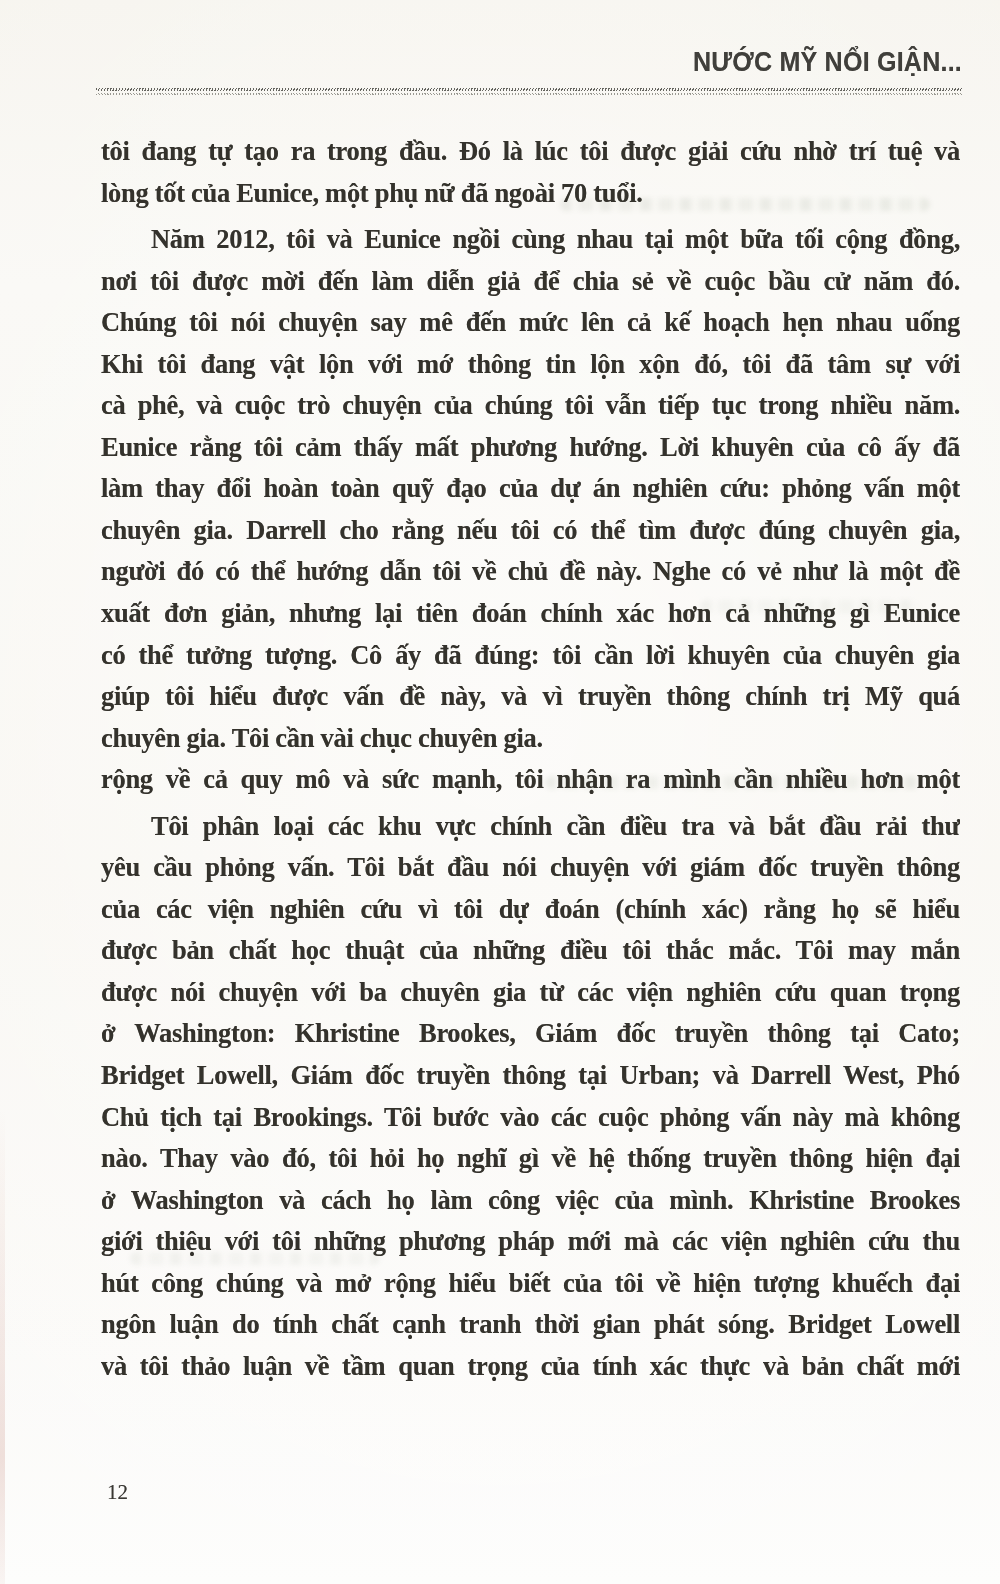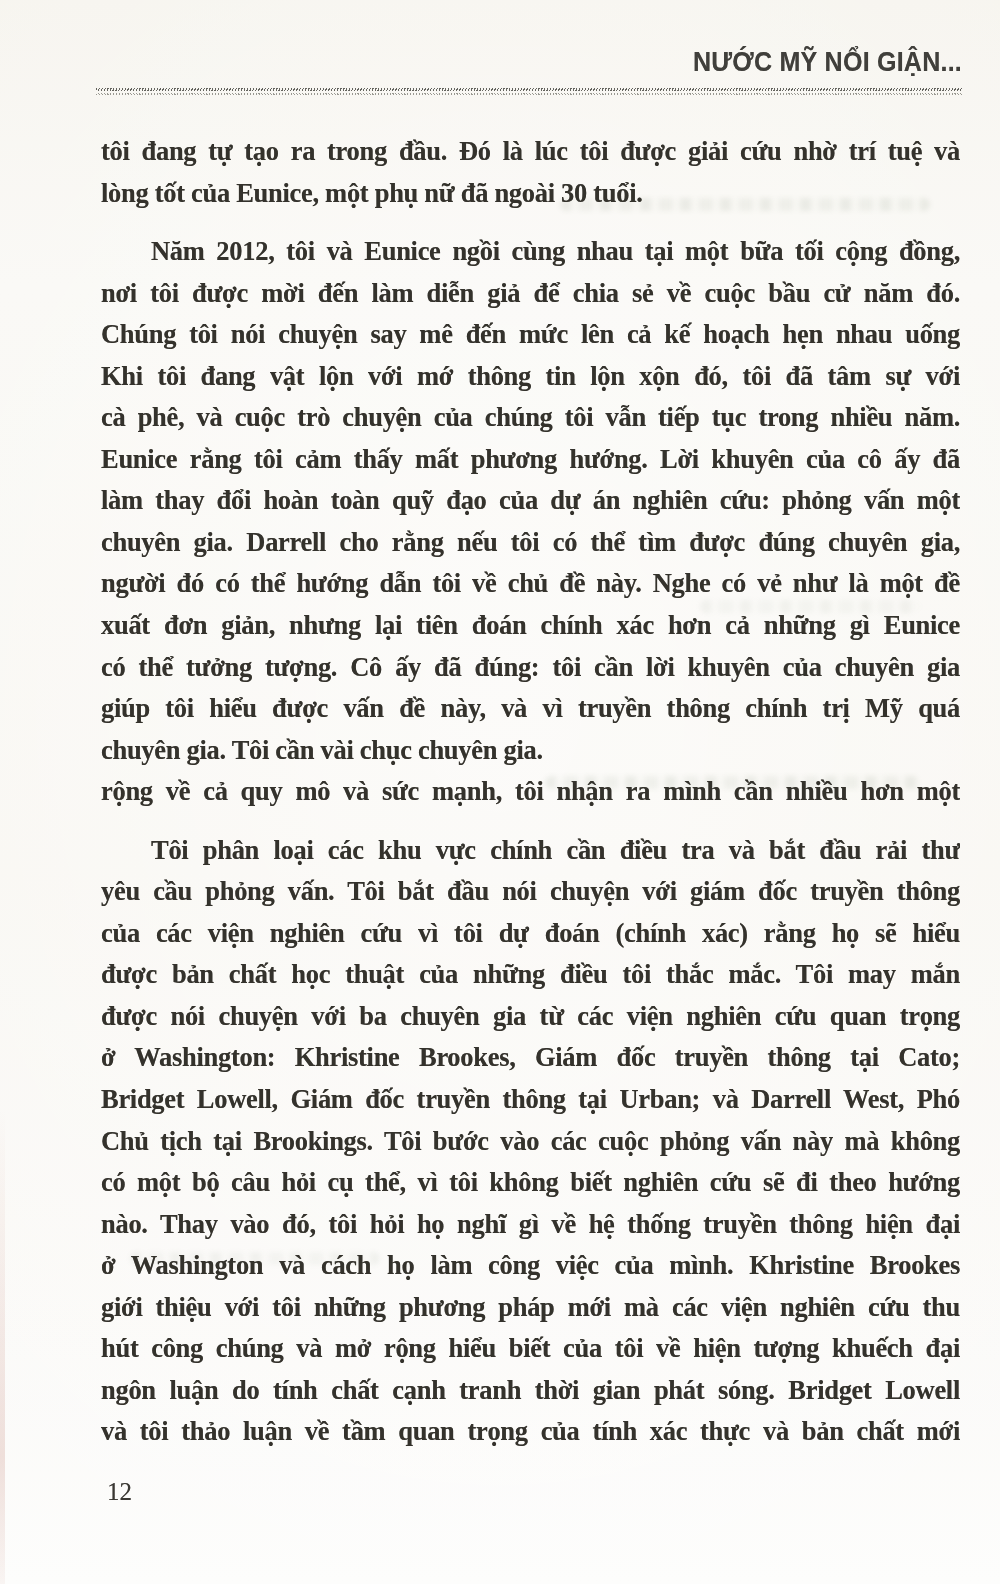--- a/index.html
+++ b/index.html
@@ -64,37 +64,37 @@
     position: absolute;
     top: 131px;
     left: 101px;
     width: 859px;
     color: #34322c;
     font-size: 26.5px;
     letter-spacing: -0.3px;
     text-shadow: 0 0 0.55px rgba(52,50,44,0.5);
   }
   .para { margin: 0; font-weight: bold; }
-  .para + .para { margin-top: 17px; }
+  .para + .para { margin-top: 5px; }
   .line {
     height: 41.55px;
     line-height: 41.55px;
     text-align: justify;
     text-align-last: justify;
     overflow: hidden;
     white-space: normal;
   }
   .line.indent { text-indent: 50px; }
   .line.endline { text-align-last: left; }
 
   .page-number {
     position: absolute;
     left: 107px;
     top: 1474px;
-    font-size: 25px;
+    font-size: 21px;
     line-height: 36px;
     color: #3a3833;
     text-shadow: 0 0 0.6px rgba(58,56,51,0.5);
   }
 
   
   .ghost {
     position: absolute;
     height: 13px;
     border-radius: 6px;
@@ -122,21 +122,21 @@
   <div class="header-rule"></div>
 
   <div class="ghost ghost-1"></div>
   <div class="ghost ghost-2"></div>
   <div class="ghost ghost-3"></div>
   <div class="ghost ghost-4"></div>
 
   <div class="body-text">
       <div class="para">
         <div class="line">tôi đang tự tạo ra trong đầu. Đó là lúc tôi được giải cứu nhờ trí tuệ và</div>
-        <div class="line endline">lòng tốt của Eunice, một phụ nữ đã ngoài 30 tuổi.</div>
+        <div class="line endline">lòng tốt của Eunice, một phụ nữ đã ngoài 70 tuổi.</div>
       </div>
       <div class="para">
         <div class="line indent">Năm 2012, tôi và Eunice ngồi cùng nhau tại một bữa tối cộng đồng,</div>
         <div class="line">nơi tôi được mời đến làm diễn giả để chia sẻ về cuộc bầu cử năm đó.</div>
         <div class="line">Chúng tôi nói chuyện say mê đến mức lên cả kế hoạch hẹn nhau uống</div>
         <div class="line">Khi tôi đang vật lộn với mớ thông tin lộn xộn đó, tôi đã tâm sự với</div>
         <div class="line">cà phê, và cuộc trò chuyện của chúng tôi vẫn tiếp tục trong nhiều năm.</div>
         <div class="line">Eunice rằng tôi cảm thấy mất phương hướng. Lời khuyên của cô ấy đã</div>
         <div class="line">làm thay đổi hoàn toàn quỹ đạo của dự án nghiên cứu: phỏng vấn một</div>
         <div class="line">chuyên gia. Darrell cho rằng nếu tôi có thể tìm được đúng chuyên gia,</div>
@@ -149,21 +149,20 @@
       </div>
       <div class="para">
         <div class="line indent">Tôi phân loại các khu vực chính cần điều tra và bắt đầu rải thư</div>
         <div class="line">yêu cầu phỏng vấn. Tôi bắt đầu nói chuyện với giám đốc truyền thông</div>
         <div class="line">của các viện nghiên cứu vì tôi dự đoán (chính xác) rằng họ sẽ hiểu</div>
         <div class="line">được bản chất học thuật của những điều tôi thắc mắc. Tôi may mắn</div>
         <div class="line">được nói chuyện với ba chuyên gia từ các viện nghiên cứu quan trọng</div>
         <div class="line">ở Washington: Khristine Brookes, Giám đốc truyền thông tại Cato;</div>
         <div class="line">Bridget Lowell, Giám đốc truyền thông tại Urban; và Darrell West, Phó</div>
         <div class="line">Chủ tịch tại Brookings. Tôi bước vào các cuộc phỏng vấn này mà không</div>
-        <div class="line">có một bộ câu hỏi cụ thể, vì tôi không biết nghiên cứu sẽ đi theo hướng</div>
         <div class="line">nào. Thay vào đó, tôi hỏi họ nghĩ gì về hệ thống truyền thông hiện đại</div>
         <div class="line">ở Washington và cách họ làm công việc của mình. Khristine Brookes</div>
         <div class="line">giới thiệu với tôi những phương pháp mới mà các viện nghiên cứu thu</div>
         <div class="line">hút công chúng và mở rộng hiểu biết của tôi về hiện tượng khuếch đại</div>
         <div class="line">ngôn luận do tính chất cạnh tranh thời gian phát sóng. Bridget Lowell</div>
         <div class="line">và tôi thảo luận về tầm quan trọng của tính xác thực và bản chất mới</div>
       </div>
     </div>
 
   <div class="page-number">12</div>

